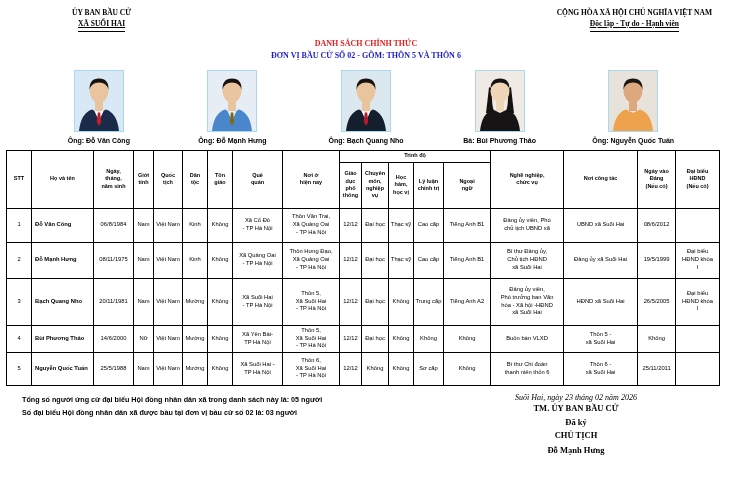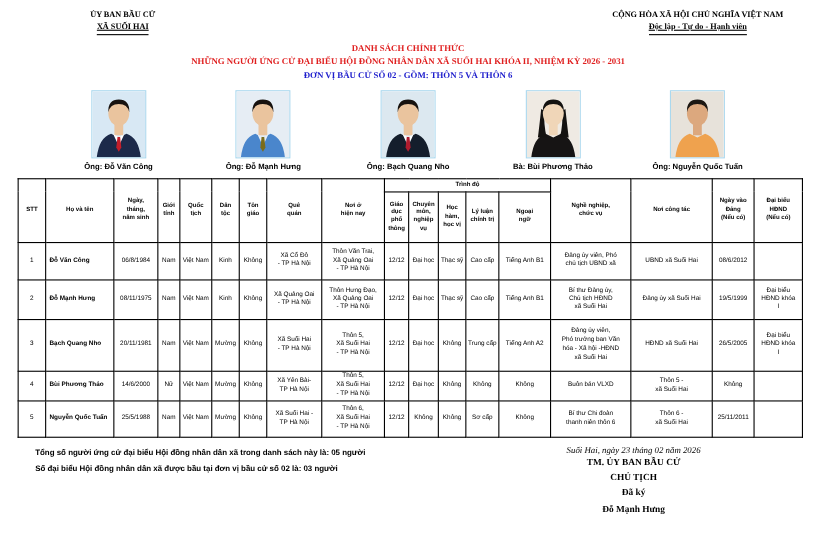--- a/index.html
+++ b/index.html
@@ -1,18 +1,18 @@
 <!DOCTYPE html>
 <html><head>
 <meta charset="utf-8">
 <style>
   * { margin:0; padding:0; box-sizing:border-box; }
   html,body { background:#fff; }
   body { width:740px; height:490px; font-family:"Liberation Sans", sans-serif; color:#000; overflow:hidden; }
-  .page { width:740px; height:490px; padding:8px 14px 0 16px; position:relative; }
+  .page { width:740px; height:490px; padding:8px 14px 0 6px; position:relative; }
 
   
   .top { display:flex; justify-content:space-between; font-family:"Liberation Serif", serif; font-weight:bold; font-size:7.5px; line-height:1.45; }
   .top-left { margin-left:66px; text-align:center; }
   .top-right { margin-right:14px; text-align:center;margin-left:10px; }
   .u { display:inline-block; border-bottom:1px solid #000; padding-bottom:1px;text-decoration:underline; }
 
   
   .titles { text-align:center; margin-top:6px; font-family:"Liberation Serif", serif; font-weight:bold; line-height:1.55; }
   .t-red  { font-size:8px; }
@@ -58,21 +58,20 @@
       <div><span class="u">XÃ SUỐI HAI</span></div>
     </div>
     <div class="top-right">
       <div>CỘNG HÒA XÃ HỘI CHỦ NGHĨA VIỆT NAM</div>
       <div><span class="u">Độc lập - Tự do - Hạnh viên</span></div>
     </div>
   </div>
 
   <div class="titles">
     <div class="t-red" id="t1" style="color: rgb(224, 31, 31);">DANH SÁCH CHÍNH THỨC</div>
-    <div class="t-red" id="t2" style="color: rgb(224, 31, 31);">NHỮNG NGƯỜI ỨNG CỬ ĐẠI BIỂU HỘI ĐỒNG NHÂN DÂN XÃ SUỐI HAI KHÓA II, NHIỆM KỲ 2026 - 2031</div>
     <div class="t-blue" id="t3" style="color: rgb(28, 28, 204);">ĐƠN VỊ BẦU CỬ SỐ 02 - GỒM: THÔN 5 VÀ THÔN 6</div>
   </div>
 
   <div class="photos" id="photos">
       <div class="cand">
         <div class="frame" style="border-color: rgb(170, 216, 238);"><svg viewBox="0 0 48 60" width="48" height="60" xmlns="http://www.w3.org/2000/svg">
             <rect width="48" height="60" fill="#d8e8f4"></rect>
             <rect x="20" y="28" width="8" height="12" fill="#eac49e"></rect>
             <path d="M4 60 Q6 42 17 38.5 L24 42 L31 38.5 Q42 42 44 60 Z" fill="#1c2a4a"></path>
             <path d="M19 39 L24 50 L29 39 L24 41.5 Z" fill="#ffffff"></path>
@@ -331,19 +330,19 @@
   </table>
 
   <div class="bottom">
     <div class="summary">
       <div>Tổng số người ứng cử đại biểu Hội đồng nhân dân xã trong danh sách này là: 05  người</div>
       <div>Số đại biểu Hội đồng nhân dân xã  được bầu tại đơn vị bầu cử số 02 là: 03 người</div>
     </div>
     <div class="sig">
       <div class="sig-date">Suối Hai, ngày 23 tháng 02 năm 2026</div>
       <div class="sig-b">TM. ỦY BAN BẦU CỬ</div>
+      <div class="sig-b sig-signed">Đã ký</div>
       <div class="sig-b">CHỦ TỊCH</div>
-      <div class="sig-b sig-signed">Đã ký</div>
       <div class="sig-b sig-name">Đỗ Mạnh Hưng</div>
     </div>
   </div>
 
 </div>
 
 </body></html>

